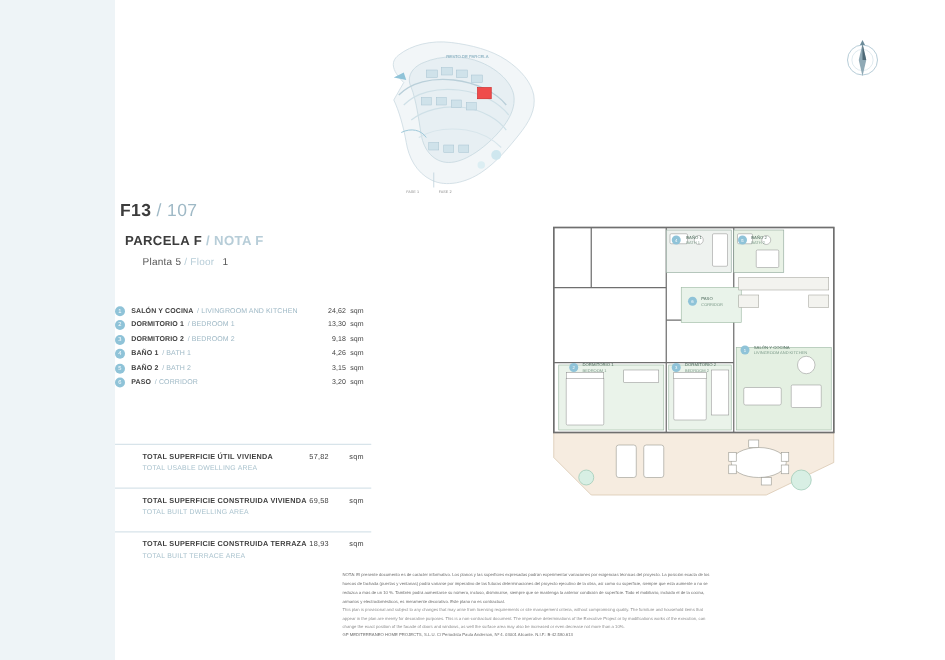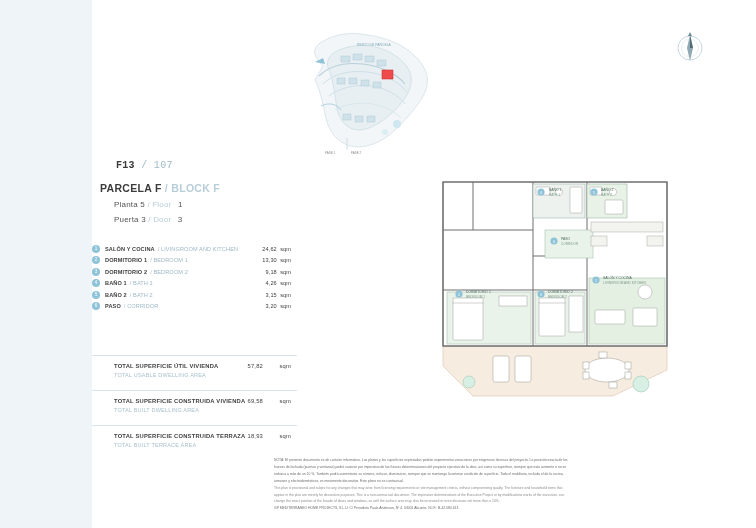--- a/index.html
+++ b/index.html
@@ -14,23 +14,22 @@
   
   #left-panel{
     position:absolute;left:0;top:0;width:92px;height:528px;
     background:#eef4f7;
   }
   
   #info-block{
     position:absolute;left:92px;top:160px;width:200px;
   }
   .unit-title{
-    font-size:10px;font-weight:bold;color:#3c3c3c;letter-spacing:.3px;
-    padding-left:24px;
-    font-family:Liberation Mono, monospace;
+    font-size:14px;font-weight:bold;color:#3c3c3c;letter-spacing:.3px;
+    padding-left:4px;
   }
   .unit-title .num{font-weight:normal;color:#9fb9c6;}
   .block-row{
     padding-left:8px;margin-top:11px;font-size:10.5px;font-weight:bold;color:#3c3c3c;
     letter-spacing:.3px;
   }
   .block-row .sub{color:#b7cdd8;font-weight:bold;}
   .lvl-row{
     padding-left:22px;margin-top:6px;font-size:8px;color:#555;letter-spacing:.2px;
   }
@@ -90,32 +89,27 @@
 <div id="left-panel"></div>
 
 <div id="info-block">
   <div class="unit-title">
     <span>F13</span>
     <span class="num"> / <span>107</span></span>
   </div>
   <div class="block-row">
     <span>PARCELA</span>
     <span>F</span>
-    <span class="sub"> / <span>BLOCK</span>
+    <span class="sub"> / <span>NOTA</span>
     <span>F</span></span>
   </div>
   <div class="lvl-row">
     <span>Planta 5</span>
     <span class="sub"> / <span>Floor</span></span>
     <span class="val">1</span>
-  </div>
-  <div class="lvl-row">
-    <span>Puerta 3</span>
-    <span class="sub"> / <span>Door</span></span>
-    <span class="val">3</span>
   </div>
 </div>
 
 <div id="room-list" class="room-wrap">
   <div class="room">
     <span class="bullet">1</span>
     <span class="name">SALÓN Y COCINA</span>
     <span class="en" style="margin-left:3px">/ LIVINGROOM AND KITCHEN</span>
     <span class="area"><span>24,62</span>&nbsp;&nbsp;<span>sqm</span></span>
   </div>

